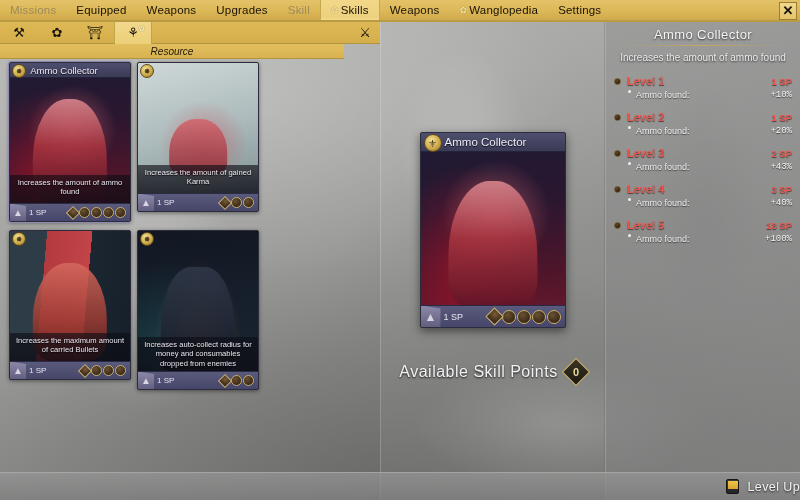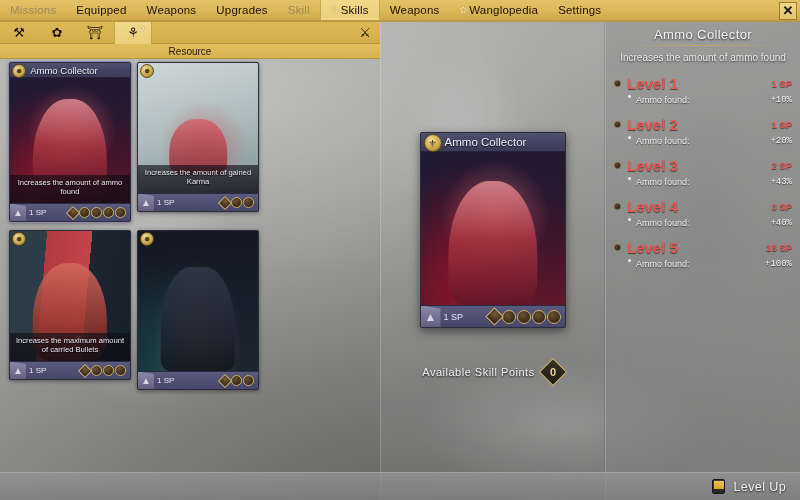--- a/index.html
+++ b/index.html
@@ -98,26 +98,27 @@
     position: absolute; top: 2px; right: 6px;
     font-size: 8px; color: #f7ecc0; text-shadow: 0 0 1px #8a6d23;
   }
   .cat-spacer { flex: 1; }
   .cat-end { width: 30px; display:flex; align-items:center; justify-content:center;
              font-size: 13px; color:#17120a; cursor:pointer; }
 
   
   .cat-sub {
     position: absolute; top: 44px; left: 0;
-    width: 380px; height: 15px;
+    width: 344px; height: 15px;
     background: linear-gradient(180deg, #e2bf5f 0%, #d8b250 100%);
     border-bottom: 1px solid #b2933e;
     display: flex; align-items: center; justify-content: center;
     font-size: 10px; color: #22190b;
     z-index: 34;
+    font-style: italic;
   }
 
   
   .card-grid {
     position: absolute; top: 62px; left: 6px;
     width: 372px; height: 420px;
     display: flex; flex-wrap: wrap;
     align-content: flex-start;
     gap: 0;
     z-index: 20;
@@ -260,21 +261,21 @@
   .bigcard .sc-arrow { width: 20px; height: 22px; font-size: 12px; }
   .bigcard .sc-cost { font-size: 9px; }
   .bigcard .pip { width: 14px; height: 14px; }
   .bigcard .pip.first { width: 13px; height: 13px; }
 
   .skillpoints {
     position: absolute; top: 340px; left: 0; width: 100%;
     display: flex; align-items: center; justify-content: center; gap: 8px;
   }
   .sp-label {
-    font-size: 11px; color: #f2f2f2; letter-spacing: .5px;
+    font-size: 16px; color: #f2f2f2; letter-spacing: .5px;
     text-shadow: 0 1px 2px rgba(0,0,0,.85);
   }
   .sp-diamond {
     width: 20px; height: 20px; transform: rotate(45deg);
     background: linear-gradient(135deg, #3a3325, #1d1a12);
     border: 1px solid #c5a85f;
     display: flex; align-items: center; justify-content: center;
   }
   .sp-diamond span {
     transform: rotate(-45deg);
@@ -307,21 +308,21 @@
   }
   .lvl-row {
     display: flex; align-items: center; margin: 0 0 3px 0;
   }
   .lvl-bullet {
     width: 7px; height: 7px; border-radius: 50%;
     background: radial-gradient(circle at 35% 32%, #5c4526, #31230f 72%);
     border: 1px solid #735b2f;
     margin-right: 6px;
   }
-  .lvl-name { flex: 1; font-size: 15px; color: #e8564e; font-weight: bold;
+  .lvl-name { flex: 1; font-size: 11px; color: #e8564e; font-weight: bold;
               text-shadow: 0 1px 1px rgba(0,0,0,.55); }
   .lvl-cost { font-size: 9.5px; color: #e8564e; font-weight: bold;
               text-shadow: 0 1px 1px rgba(0,0,0,.55); }
   .eff-row {
     display: flex; align-items: flex-start; margin: 0 0 11px 14px;
   }
   .eff-dot {
     width: 3px; height: 3px; border-radius: 50%;
     background: #efefef; margin-right: 5px;
   }
@@ -330,21 +331,21 @@
   .eff-val  { font-size: 9px; color: #f4f4f4;
               text-shadow: 0 1px 1px rgba(0,0,0,.6); font-family: Liberation Mono, monospace; }
 
   
   .bottombar {
     position: absolute; bottom: 0; left: 0;
     width: 800px; height: 28px;
     background: linear-gradient(180deg, rgba(150,150,150,.72), rgba(128,128,128,.78));
     border-top: 1px solid rgba(210,210,210,.45);
     display: flex; align-items: center; justify-content: flex-end;
-    padding-right: 14px; gap: 8px;
+    gap: 8px;
     z-index: 50;
   }
   .key-icon {
     width: 13px; height: 15px; border-radius: 2px;
     background: linear-gradient(180deg,#3c3c3c 0%, #242424 100%);
     border: 1px solid #151515;
     position: relative; overflow: hidden;
   }
   .key-icon::after {
     content:""; position:absolute; left:1px; top:1px;
@@ -471,20 +472,21 @@
             <div class="pip"></div>
             <div class="pip"></div>
           </div>
         </div>
       </div>
       <div class="skillcard">
         <div class="sc-art art-greedy">
           <div class="fig"></div>
         </div>
         <div class="sc-emblem">✸</div>
+        <div class="sc-desc">Increases auto-collect radius for money and consumables dropped from enemies</div>
         <div class="sc-foot">
           <div class="sc-arrow">▲</div>
           <div class="sc-cost">1 SP</div>
           <div class="sc-pips">
             <div class="pip first"></div>
             <div class="pip"></div>
             <div class="pip"></div>
           </div>
         </div>
       </div>

